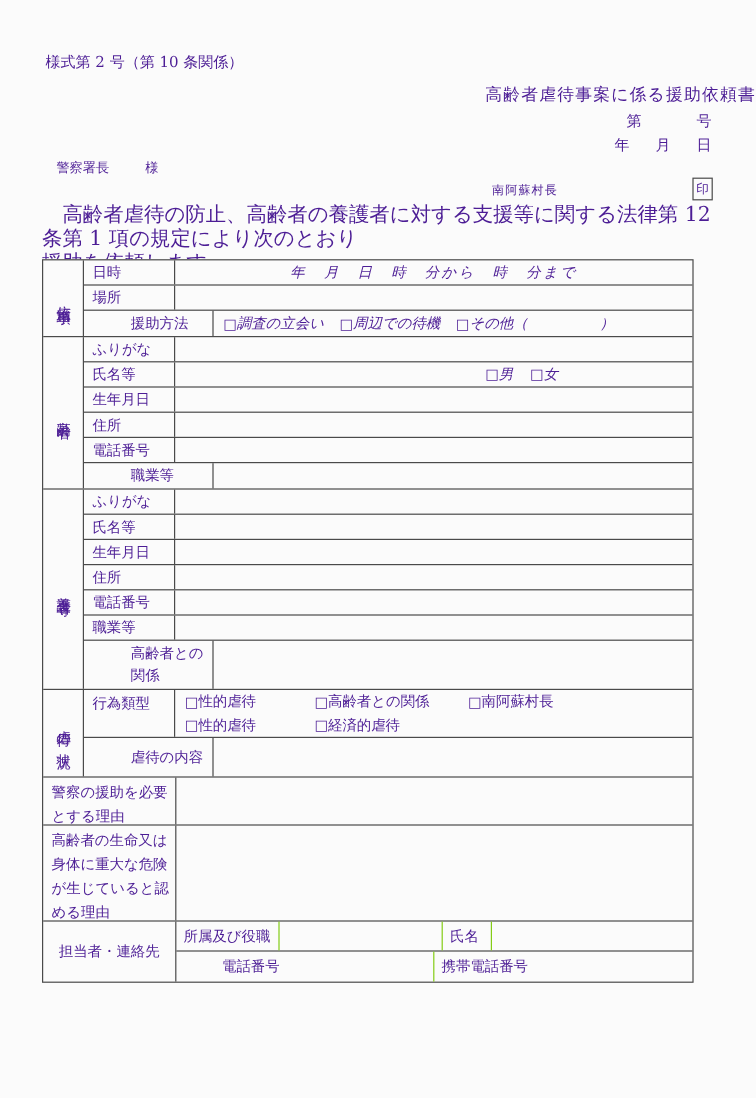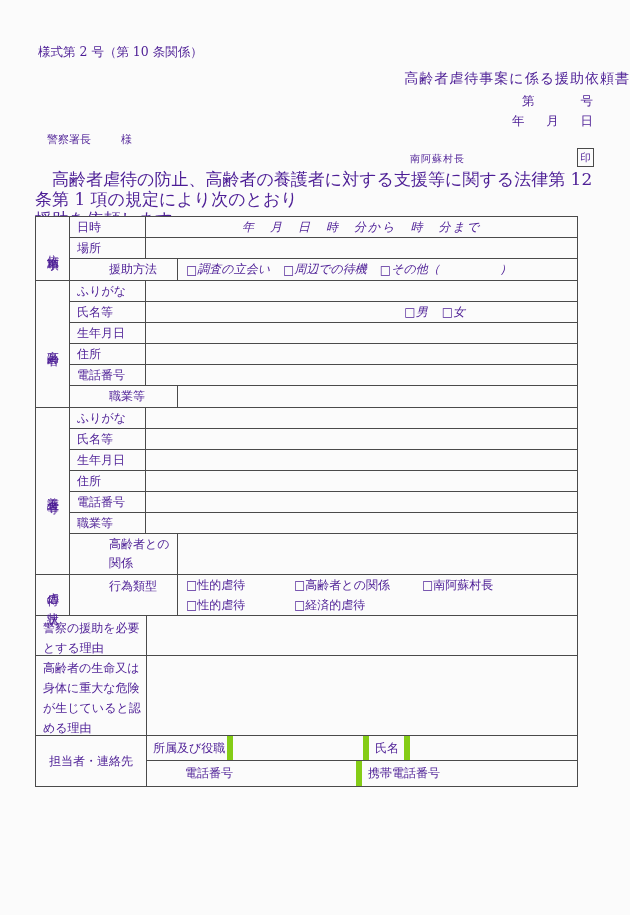--- a/index.html
+++ b/index.html
@@ -52,21 +52,21 @@
     width:111px; border-right:1px solid #4a4a4a; flex-shrink:0;
     padding:2px 0 0 7px; line-height:20px;
   }
   .lbl-wide.mid { display:flex; align-items:center; justify-content:center; padding:0; line-height:normal; }
   .cb { display:inline-flex; align-items:center; }
   .gap13 { gap:13px; }
   .gender { justify-content:flex-end; padding-right:112px; gap:14px; }
   .types { flex:1; display:flex; flex-direction:column; padding-left:8px; }
   .tline { height:20px; display:flex; align-items:center; }
   .w108 { width:108px; } .w128 { width:128px; }
-  .cell { border-right:6px solid #84cc16; display:flex; align-items:center; padding-left:6px; flex-shrink:0; }
+  .cell { border-right:1px solid #84cc16; display:flex; align-items:center; padding-left:6px; flex-shrink:0; }
   .cell.blank { padding-left:0; }
   .cell.last { border-right:none; flex:1; }
   .w86 { width:86px; } .w136 { width:136px; } .w41 { width:41px; } .w183 { width:183px; }
 </style>
 </head>
 <body>
 
 <div class="page">
 
   <div class="abs form-number">様式第 2 号（第 10 条関係）</div>
@@ -227,20 +227,24 @@
                   <span>□</span>
                   <span>性的虐待</span>
                 </span>
               <span class="cb">
                   <span>□</span>
                   <span>経済的虐待</span>
                 </span>
             </div>
           </div>
         </div>
+        <div class="trow h32">
+          <div class="lbl">虐待の内容</div>
+          <div class="val"></div>
+        </div>
       </div>
     </div>
 
     <div class="band h40">
       <div class="lbl-wide">警察の援助を必要とする理由</div>
       <div class="val"></div>
     </div>
 
     <div class="band h80">
       <div class="lbl-wide">高齢者の生命又は身体に重大な危険が生じていると認める理由</div>

